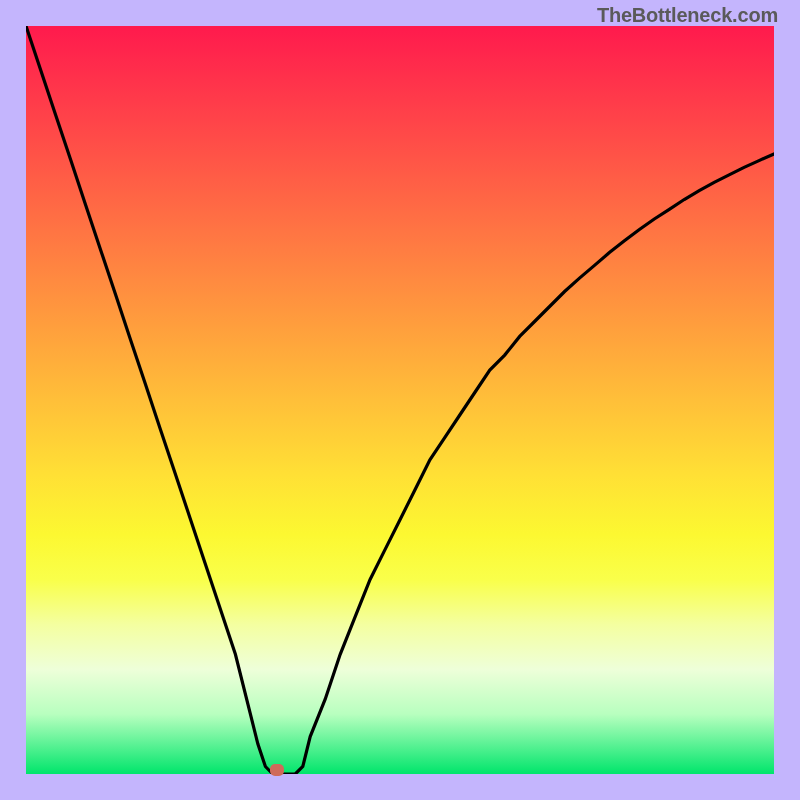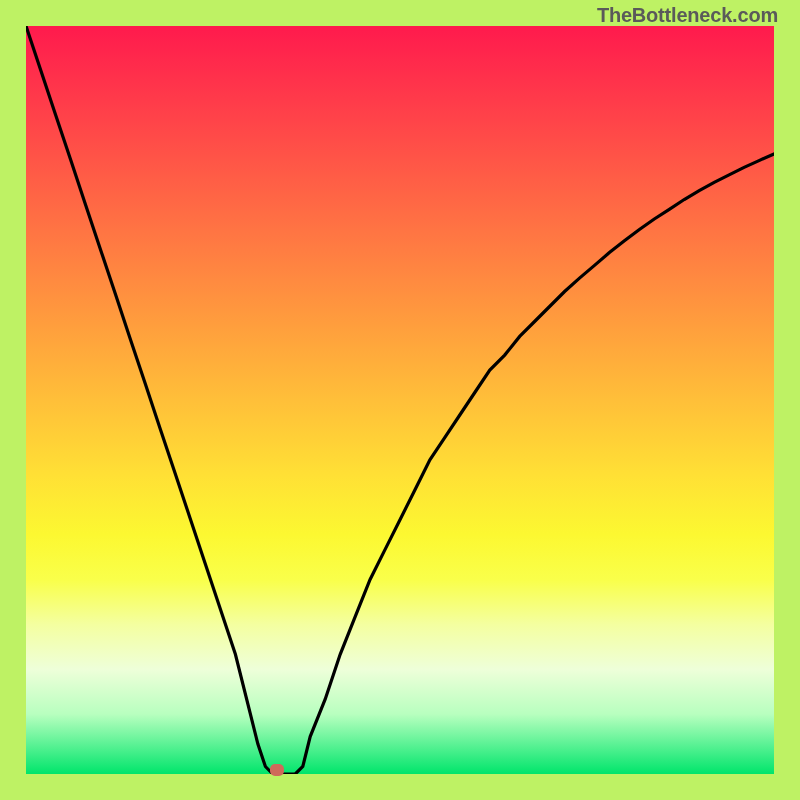--- a/index.html
+++ b/index.html
@@ -10,21 +10,21 @@
     background: #000;
     overflow: hidden;
     font-family: Arial, sans-serif;
   }
   .frame {
     position: absolute;
     top: 0;
     left: 0;
     width: 800px;
     height: 800px;
-    background: #bef264;
+    background: #c4b5fd;
   }
   .plot-area {
     position: absolute;
     top: 26px;
     left: 26px;
     width: 748px;
     height: 748px;
     background: linear-gradient(to bottom,
       #ff1a4d 0%,
       #ff3b4a 10%,

